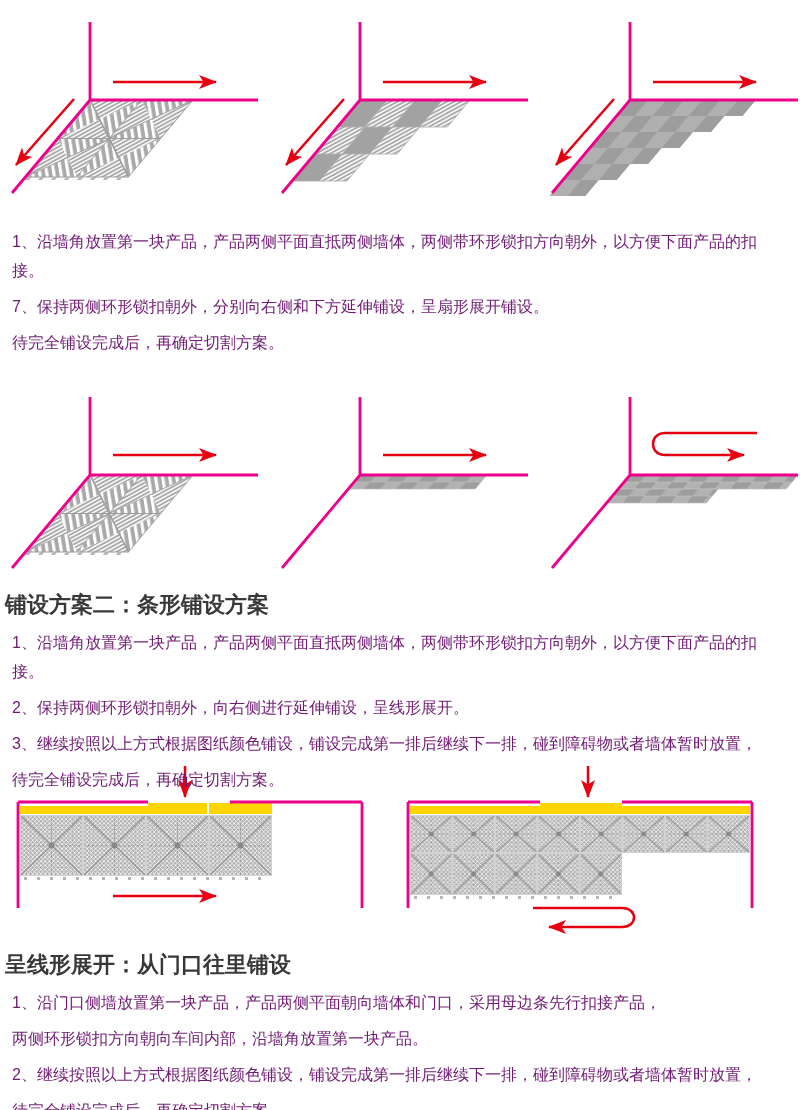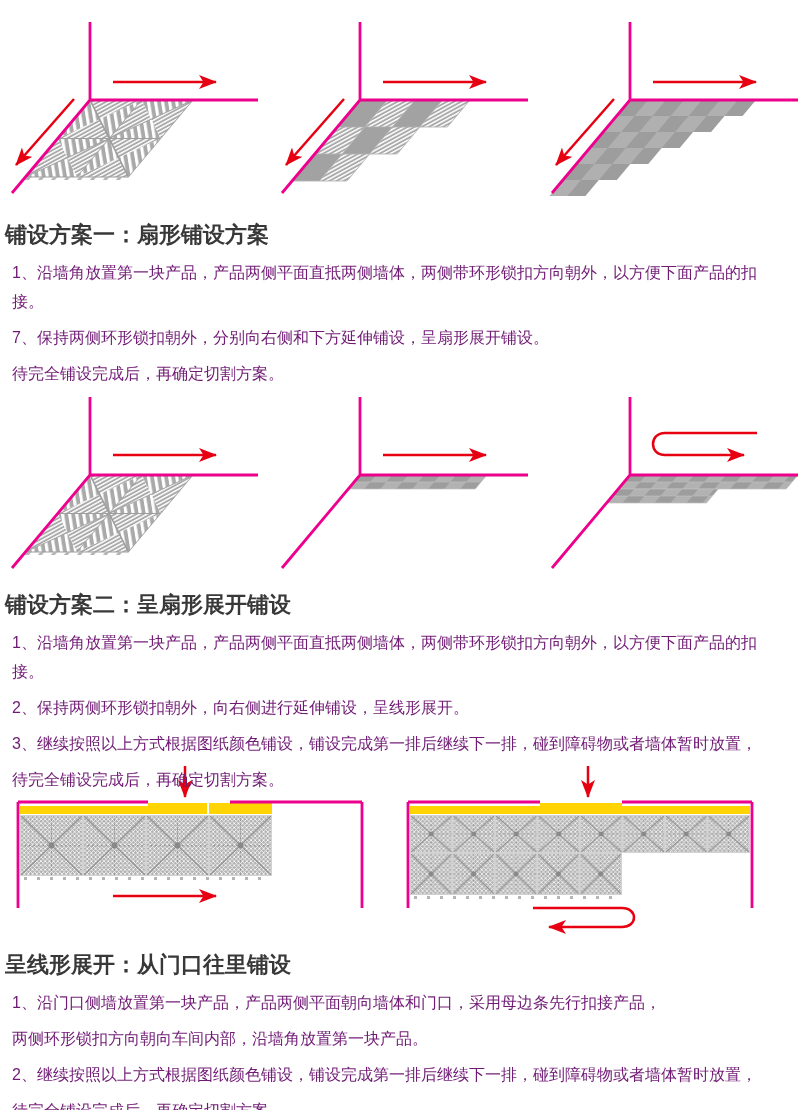--- a/index.html
+++ b/index.html
@@ -165,28 +165,27 @@
       <path d="M408,802 V908 M408,802 H540 M622,802 H752 M752,802 V908" fill="none" stroke="#EC008C" stroke-width="2.8"></path>
       <rect x="410" y="815" width="340" height="38" fill="url(#p8a)"></rect>
       <rect x="410" y="853" width="212" height="42" fill="url(#p8b)"></rect>
       <line x1="414" y1="897.5" x2="618" y2="897.5" stroke="#b5b5b5" stroke-width="3" stroke-dasharray="3 10"></line>
       <line x1="588" y1="766" x2="588" y2="797" stroke="#E60012" stroke-width="2.5" marker-end="url(#ah)"></line>
       <path d="M533,908 L622,908 C638,908 638,927 622,927 L549,927" fill="none" stroke="#E60012" stroke-width="2.5" marker-end="url(#ah)"></path>
     </g>
   </svg>
 
   <div class="sec" id="sec1">
-    <h2>铺设方案一：扇形铺设方案</h2>
     <p>1、沿墙角放置第一块产品，产品两侧平面直抵两侧墙体，两侧带环形锁扣方向朝外，以方便下面产品的扣接。</p>
     <p>7、保持两侧环形锁扣朝外，分别向右侧和下方延伸铺设，呈扇形展开铺设。</p>
     <p>待完全铺设完成后，再确定切割方案。</p>
   </div>
 
   <div class="sec" id="sec2">
-    <h2>铺设方案二：呈扇形展开铺设</h2>
+    <h2>铺设方案二：条形铺设方案</h2>
     <p>1、沿墙角放置第一块产品，产品两侧平面直抵两侧墙体，两侧带环形锁扣方向朝外，以方便下面产品的扣接。</p>
     <p>2、保持两侧环形锁扣朝外，向右侧进行延伸铺设，呈线形展开。</p>
     <p>3、继续按照以上方式根据图纸颜色铺设，铺设完成第一排后继续下一排，碰到障碍物或者墙体暂时放置，</p>
     <p>待完全铺设完成后，再确定切割方案。</p>
   </div>
 
   <div class="sec" id="sec3">
     <h2>呈线形展开：从门口往里铺设</h2>
     <p>1、沿门口侧墙放置第一块产品，产品两侧平面朝向墙体和门口，采用母边条先行扣接产品，</p>
     <p>两侧环形锁扣方向朝向车间内部，沿墙角放置第一块产品。</p>

